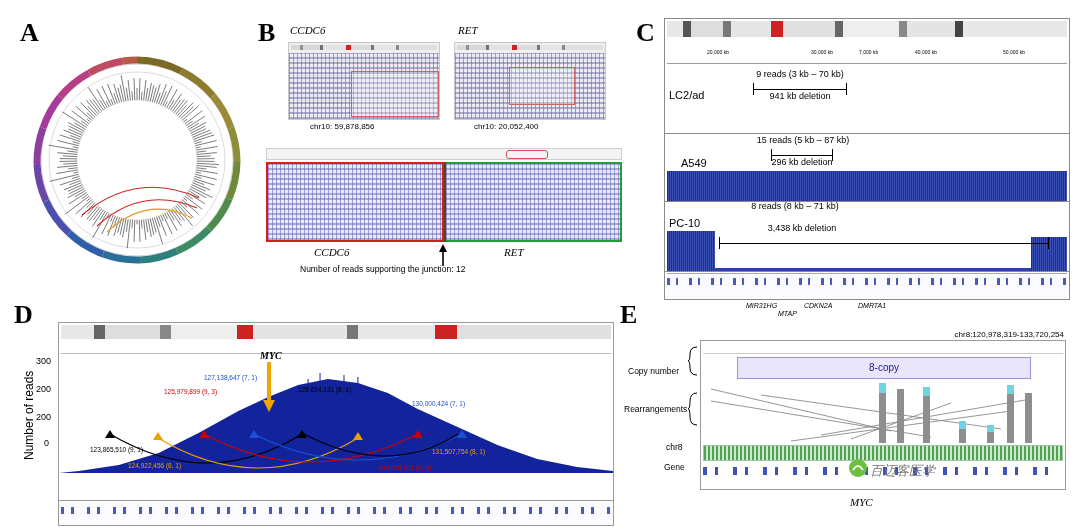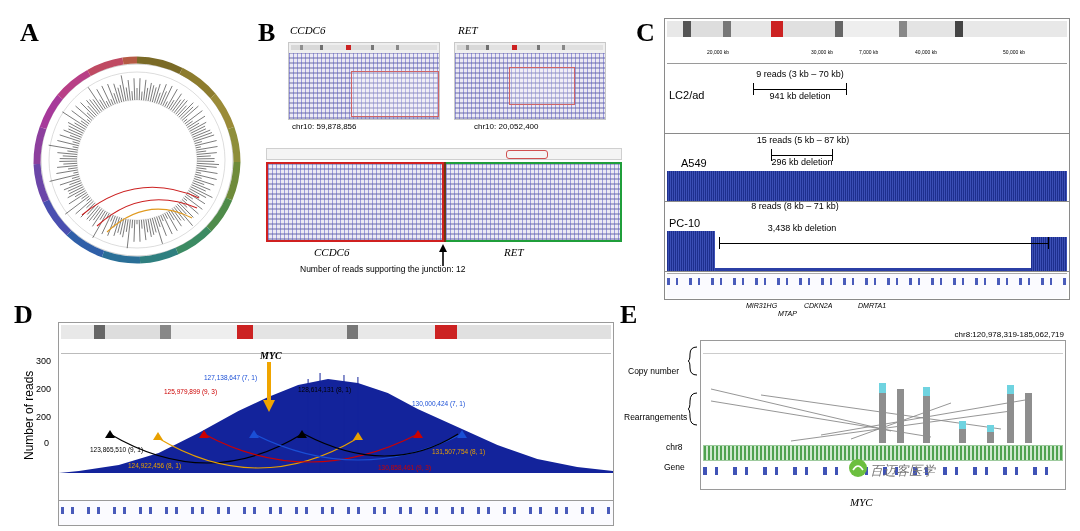--- a/index.html
+++ b/index.html
@@ -264,21 +264,21 @@
   <div class="lbl-ital" style="left:32px;top:6px;">CCDC6</div>
   <div class="lbl-ital" style="left:200px;top:6px;">RET</div>
 
   <div class="igv-box" style="left:30px;top:24px;width:150px;height:76px;">
     <div class="igv-head">
         <div class="igv-chrom"></div>
       </div>
     <div class="reads"></div>
     <div style="position:absolute;left:62px;top:28px;width:86px;height:44px;border:1px solid #d06464;background:rgba(255,255,255,.25);"></div>
   </div>
-  <div class="coord" style="left:34px;top:104px;">chr10: 59,878,856</div>
+  <div class="coord" style="left:52px;top:104px;">chr10: 59,878,856</div>
 
   <div class="igv-box" style="left:196px;top:24px;width:150px;height:76px;">
     <div class="igv-head">
         <div class="igv-chrom"></div>
       </div>
     <div class="reads"></div>
     <div style="position:absolute;left:54px;top:24px;width:64px;height:36px;border:1px solid #d06464;background:rgba(255,255,255,.25);"></div>
   </div>
   <div class="coord" style="left:216px;top:104px;">chr10: 20,052,400</div>
 
@@ -422,26 +422,27 @@
   </svg>
 
   <div style="position:absolute;left:44px;top:200px;right:0;height:26px;border:1px solid #9a9a9a;background:#fbfbff;box-sizing:border-box;">
     <div style="position:absolute;left:2px;right:2px;top:6px;height:7px;background:repeating-linear-gradient(90deg,#2a3fae 0 3px,transparent 3px 10px,#2a3fae 10px 13px,transparent 13px 26px);opacity:.85;"></div>
   </div>
 </div>
 
 <div class="abs" id="panelE">
   <div class="panel-letter" style="left:0;top:0;">E</div>
 
-  <div style="position:absolute;right:8px;top:30px;font-size:8px;">chr8:120,978,319-185,062,719</div>
+  <div style="position:absolute;right:8px;top:30px;font-size:8px;">chr8:120,978,319-133,720,254</div>
 
   <div style="position:absolute;left:80px;top:40px;right:6px;height:150px;border:1px solid #9a9a9a;box-sizing:border-box;background:#fff;">
 
     <div style="position:absolute;left:2px;right:2px;top:2px;height:10px;border-bottom:1px solid #ccc;font-size:4px;color:#666;"></div>
 
+    <div style="position:absolute;left:36px;right:34px;top:16px;height:20px;background:#e9e6fb;border:1px solid #9b92e0;text-align:center;font-size:10px;line-height:20px;color:#1a1a8c;">8-copy</div>
 
     <svg style="position:absolute;left:0;top:40px;width:100%;height:68px;">
       <g stroke="#8a8a8a" stroke-width="0.9" fill="none">
         <line x1="10" y1="8" x2="190" y2="50"></line>
         <line x1="10" y1="20" x2="230" y2="56"></line>
         <line x1="60" y1="14" x2="300" y2="48"></line>
         <line x1="120" y1="54" x2="330" y2="18"></line>
         <line x1="150" y1="58" x2="250" y2="22"></line>
         <line x1="90" y1="60" x2="310" y2="30"></line>
       </g>
@@ -461,21 +462,21 @@
     <div class="e-bar" style="left:324px;top:52px;width:7px;height:50px;"></div>
 
     <div class="gene-track" style="left:2px;right:2px;top:104px;height:14px;background:repeating-linear-gradient(90deg,#4fa24f 0 2px,#cfe9cf 2px 4px);"></div>
 
     <div style="position:absolute;left:2px;right:2px;top:122px;height:22px;background:#fff;">
       <div style="position:absolute;left:0;right:0;top:4px;height:8px;background:repeating-linear-gradient(90deg,#2a3fae 0 4px,transparent 4px 12px,#2a3fae 12px 15px,transparent 15px 30px);opacity:.9;"></div>
     </div>
   </div>
 
   <div class="e-lbl" style="left:8px;top:58px;margin-top:8px;">Copy number</div>
-  <div class="e-lbl" style="left:4px;top:112px;">Rearrangements</div>
+  <div class="e-lbl" style="left:4px;top:104px;">Rearrangements</div>
   <div class="e-lbl" style="left:46px;top:142px;">chr8</div>
   <div class="e-lbl" style="left:44px;top:162px;">Gene</div>
   <svg style="position:absolute;left:68px;top:46px;width:10px;height:30px;">
     <path d="M9,1 Q2,1 2,8 Q2,15 0,15 Q2,15 2,22 Q2,29 9,29" fill="none" stroke="#000" stroke-width="1"></path>
   </svg>
   <svg style="position:absolute;left:68px;top:92px;width:10px;height:34px;">
     <path d="M9,1 Q2,1 2,9 Q2,17 0,17 Q2,17 2,25 Q2,33 9,33" fill="none" stroke="#000" stroke-width="1"></path>
   </svg>
 
   <div style="position:absolute;left:230px;top:196px;font-size:11px;font-style:italic;font-family:'Liberation Serif',serif;">MYC</div>

